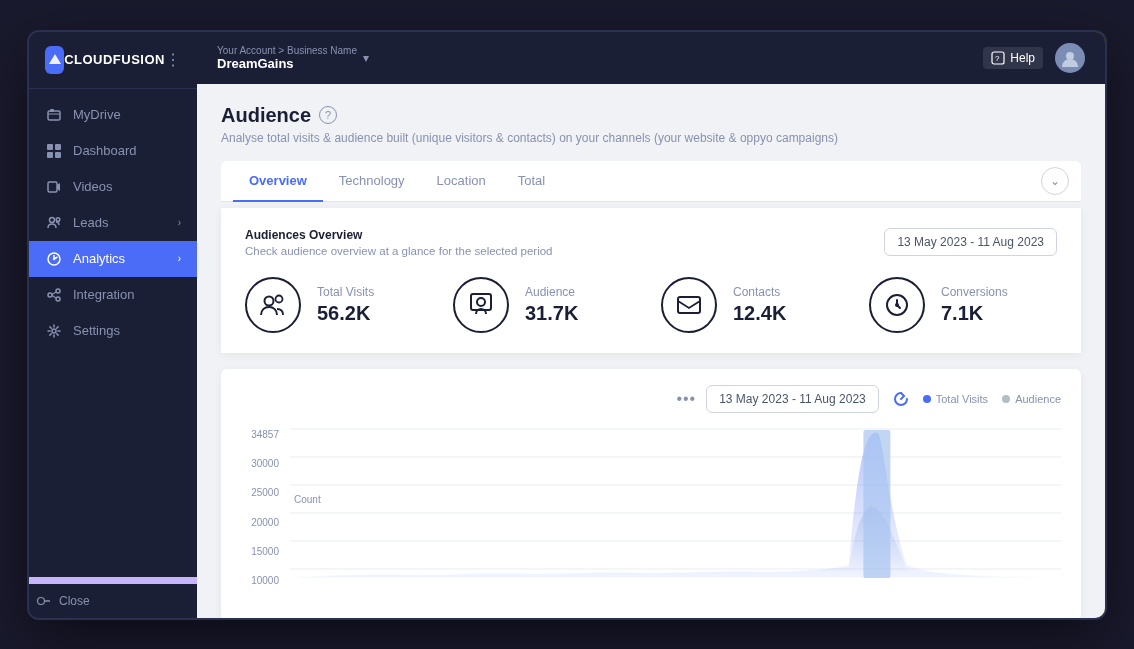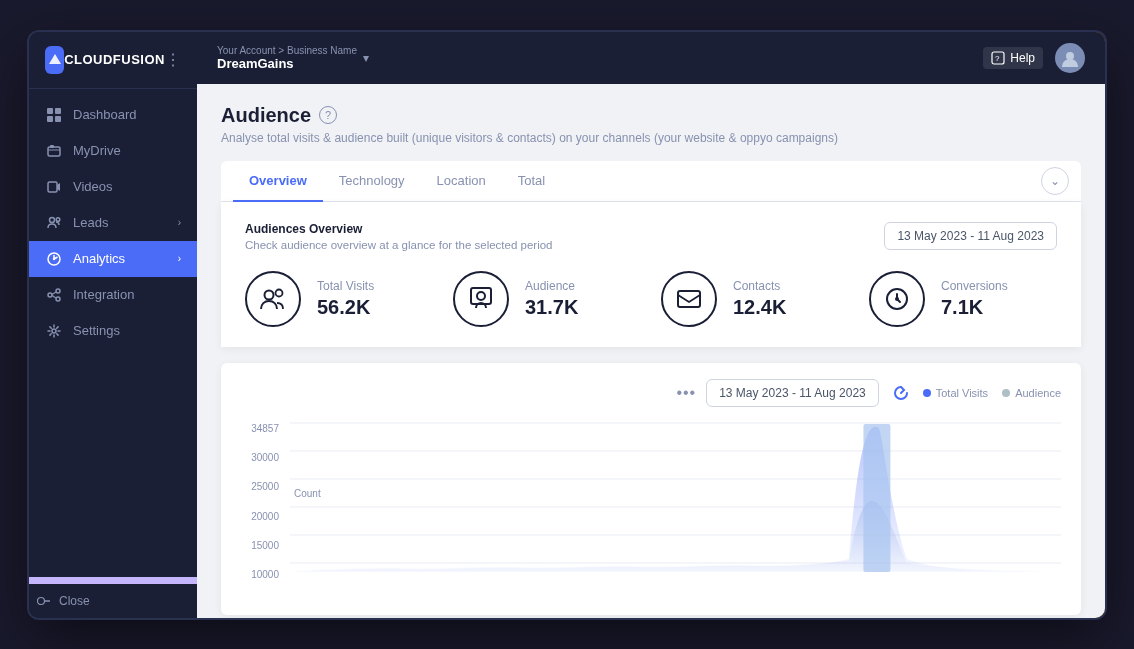--- a/index.html
+++ b/index.html
@@ -237,21 +237,21 @@
     }
 
     
     .tabs-row {
       display: flex;
       align-items: center;
       background: #fff;
       border-radius: 6px 6px 0 0;
       border-bottom: 1px solid #e0e4ef;
       padding: 0 12px;
-      margin-bottom: 0;
+      margin-bottom: 6px;
     }
 
     .tab {
       padding: 12px 16px;
       font-size: 13px;
       color: #8892b0;
       cursor: pointer;
       border-bottom: 2px solid transparent;
       margin-bottom: -1px;
     }
@@ -464,37 +464,37 @@
         </svg>
       </div>
       <span class="logo-text">CLOUDFUSION</span>
       <span class="sidebar-menu-icon">⋮</span>
     </div>
 
     <nav class="sidebar-nav">
       <div class="nav-item">
         <span class="nav-icon">
           <svg width="14" height="14" viewBox="0 0 14 14" fill="currentColor">
+            <rect x="1" y="3" width="12" height="9" rx="1.5" fill="none" stroke="currentColor" stroke-width="1.5"></rect>
+            <path d="M1 6h12" stroke="currentColor" stroke-width="1"></path>
+            <rect x="3" y="1" width="4" height="3" rx="1"></rect>
+          </svg>
+        </span>
+        <span>MyDrive</span>
+      </div>
+      <div class="nav-item">
+        <span class="nav-icon">
+          <svg width="14" height="14" viewBox="0 0 14 14" fill="currentColor">
             <rect x="0" y="0" width="6" height="6" rx="1"></rect>
             <rect x="8" y="0" width="6" height="6" rx="1"></rect>
             <rect x="0" y="8" width="6" height="6" rx="1"></rect>
             <rect x="8" y="8" width="6" height="6" rx="1"></rect>
           </svg>
         </span>
         <span>Dashboard</span>
-      </div>
-      <div class="nav-item">
-        <span class="nav-icon">
-          <svg width="14" height="14" viewBox="0 0 14 14" fill="currentColor">
-            <rect x="1" y="3" width="12" height="9" rx="1.5" fill="none" stroke="currentColor" stroke-width="1.5"></rect>
-            <path d="M1 6h12" stroke="currentColor" stroke-width="1"></path>
-            <rect x="3" y="1" width="4" height="3" rx="1"></rect>
-          </svg>
-        </span>
-        <span>MyDrive</span>
       </div>
       <div class="nav-item">
         <span class="nav-icon">
           <svg width="14" height="14" viewBox="0 0 14 14" fill="currentColor">
             <rect x="1" y="2" width="9" height="10" rx="1.5" fill="none" stroke="currentColor" stroke-width="1.5"></rect>
             <path d="M10 5l3-2v8l-3-2V5Z"></path>
           </svg>
         </span>
         <span>Videos</span>
       </div>

